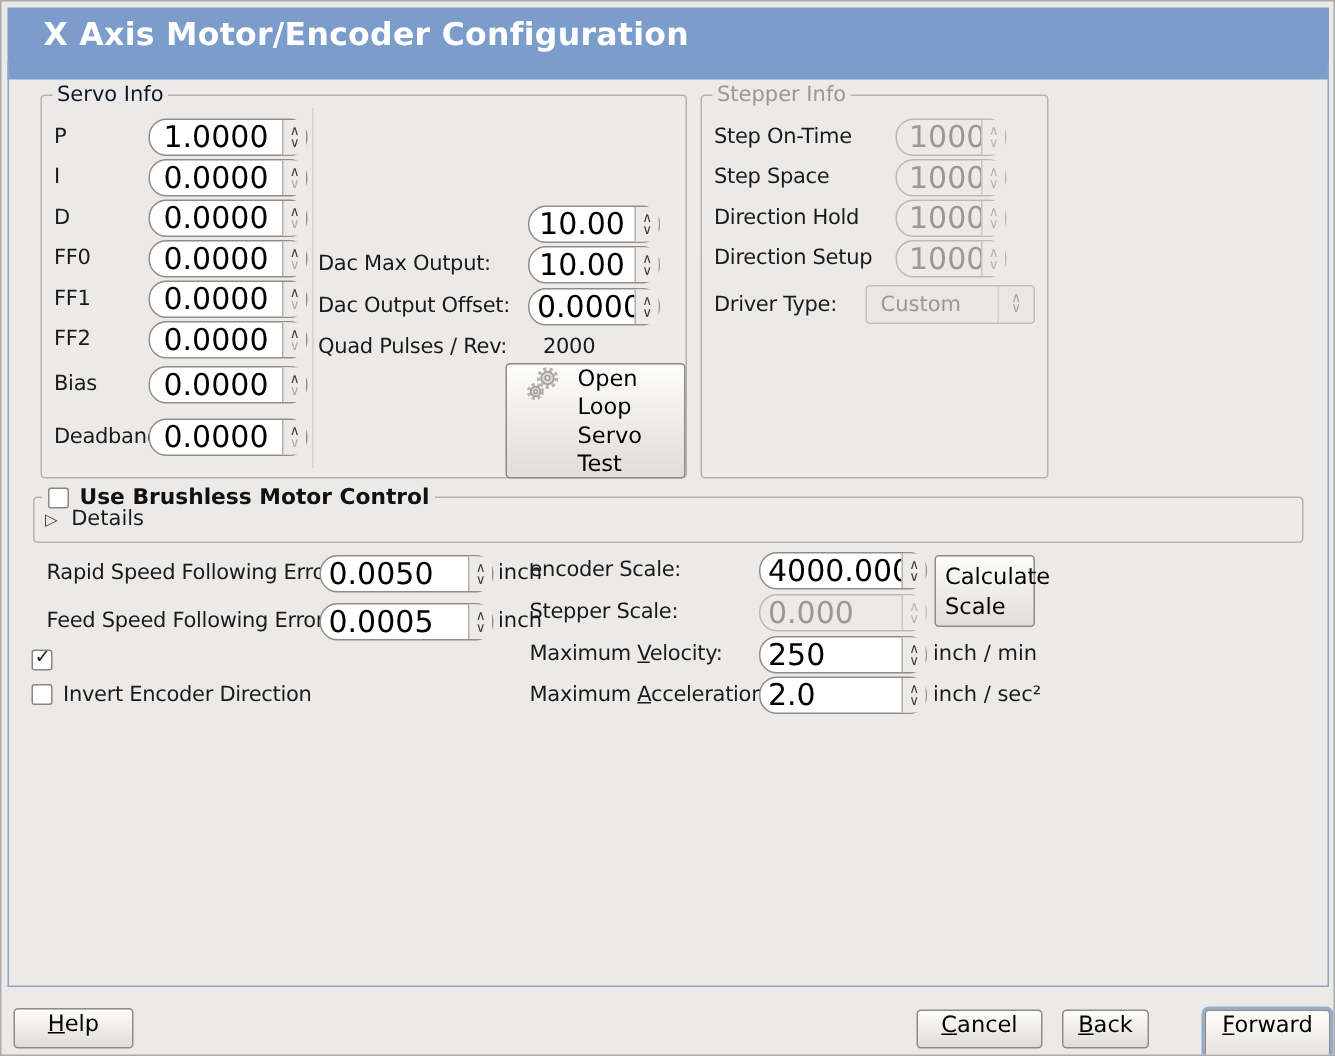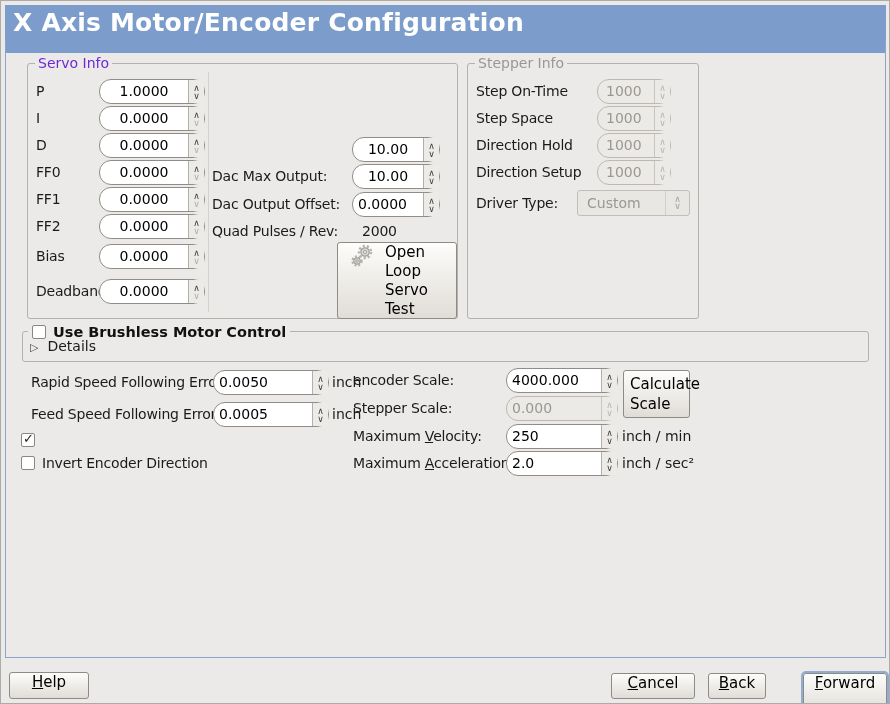--- a/index.html
+++ b/index.html
@@ -1,40 +1,40 @@
 <!DOCTYPE html>
 <html><head>
 <meta charset="utf-8">
 <style>
   * { box-sizing: border-box; margin: 0; padding: 0; }
   body { font-family: "DejaVu Sans", "Liberation Sans", sans-serif; background: #d8d6d2; }
   .window { position: relative; width: 890px; height: 704px; background: #ebeae8;
             border: 1px solid #adaba7; overflow: hidden; }
 
   .titlebar { position: absolute; left: 4px; top: 4px; width: 881px; height: 48px;
-              background: #7c9dcb; color: #ffffff; font-size: 25px; font-weight: bold;
-              line-height: 36px; padding-left: 8px; letter-spacing: 0.2px; }
+              background: #7c9dcb; color: #ffffff; font-size: 21px; font-weight: bold;
+              line-height: 36px; padding-left: 24px; letter-spacing: 0.2px; }
 
   .content-border { position: absolute; left: 4px; top: 40px; width: 881px; height: 617px;
                     border: 1px solid #8ba4c7; border-top: none; pointer-events: none; }
 
   .frame { position: absolute; border: 1px solid #b5b1ab; border-radius: 3px; }
   .frame-label { position: absolute; top: -9px; left: 7px; background: #ebeae8;
-                 padding: 0 3px; font-size: 14px; line-height: 17px; white-space: nowrap; color:#6d28d9; }
+                 padding: 0 3px; font-size: 14px; line-height: 17px; white-space: nowrap; color:#0f172a; }
   .frame-label.disabled, .dlabel { color: #9b9792; }
 
   #servo-frame    { left: 26px;  top: 62px;  width: 431px; height: 256px; }
   #stepper-frame  { left: 466px; top: 62px;  width: 232px; height: 256px; }
   #brushless-frame{ left: 21px;  top: 330px; width: 847px; height: 31px;  }
 
   .lbl { position: absolute; font-size: 14px; line-height: 25px; color: #1a1a1a;
          white-space: nowrap; letter-spacing: -0.2px; }
 
   .entry { position: absolute; display: flex; height: 25px; background: #ffffff;
-           border: 1px solid #918d86; border-radius: 12px; font-size: 14px; color: #000; }
+           border: 1px solid #918d86; border-radius: 12px; font-size: 20px; color: #000; }
   .entry .val { flex: 1; line-height: 23px; padding: 0 5px; white-space: nowrap; overflow: hidden; }
   .entry.center .val { text-align: center; }
   .entry .spin { width: 16px; border-left: 1px solid #b3afa9; background: #edebe8;
                  display: flex; flex-direction: column; align-items: center; justify-content: center; }
   .spin i { font-style: normal; font-size: 9px; line-height: 8px; color: #3c3c3c; display: block; }
   .spin i.up::before { content: "∧"; }
   .spin i.dn::before { content: "∨"; }
   .entry.dimdown .spin i.dn { color: #b0ada7; }
   .entry.disabled { background: #eceae7; border-color: #bdb9b2; color: #9b9792; }
   .entry.disabled .spin { background: #eceae7; border-left-color: #c9c5be; }

